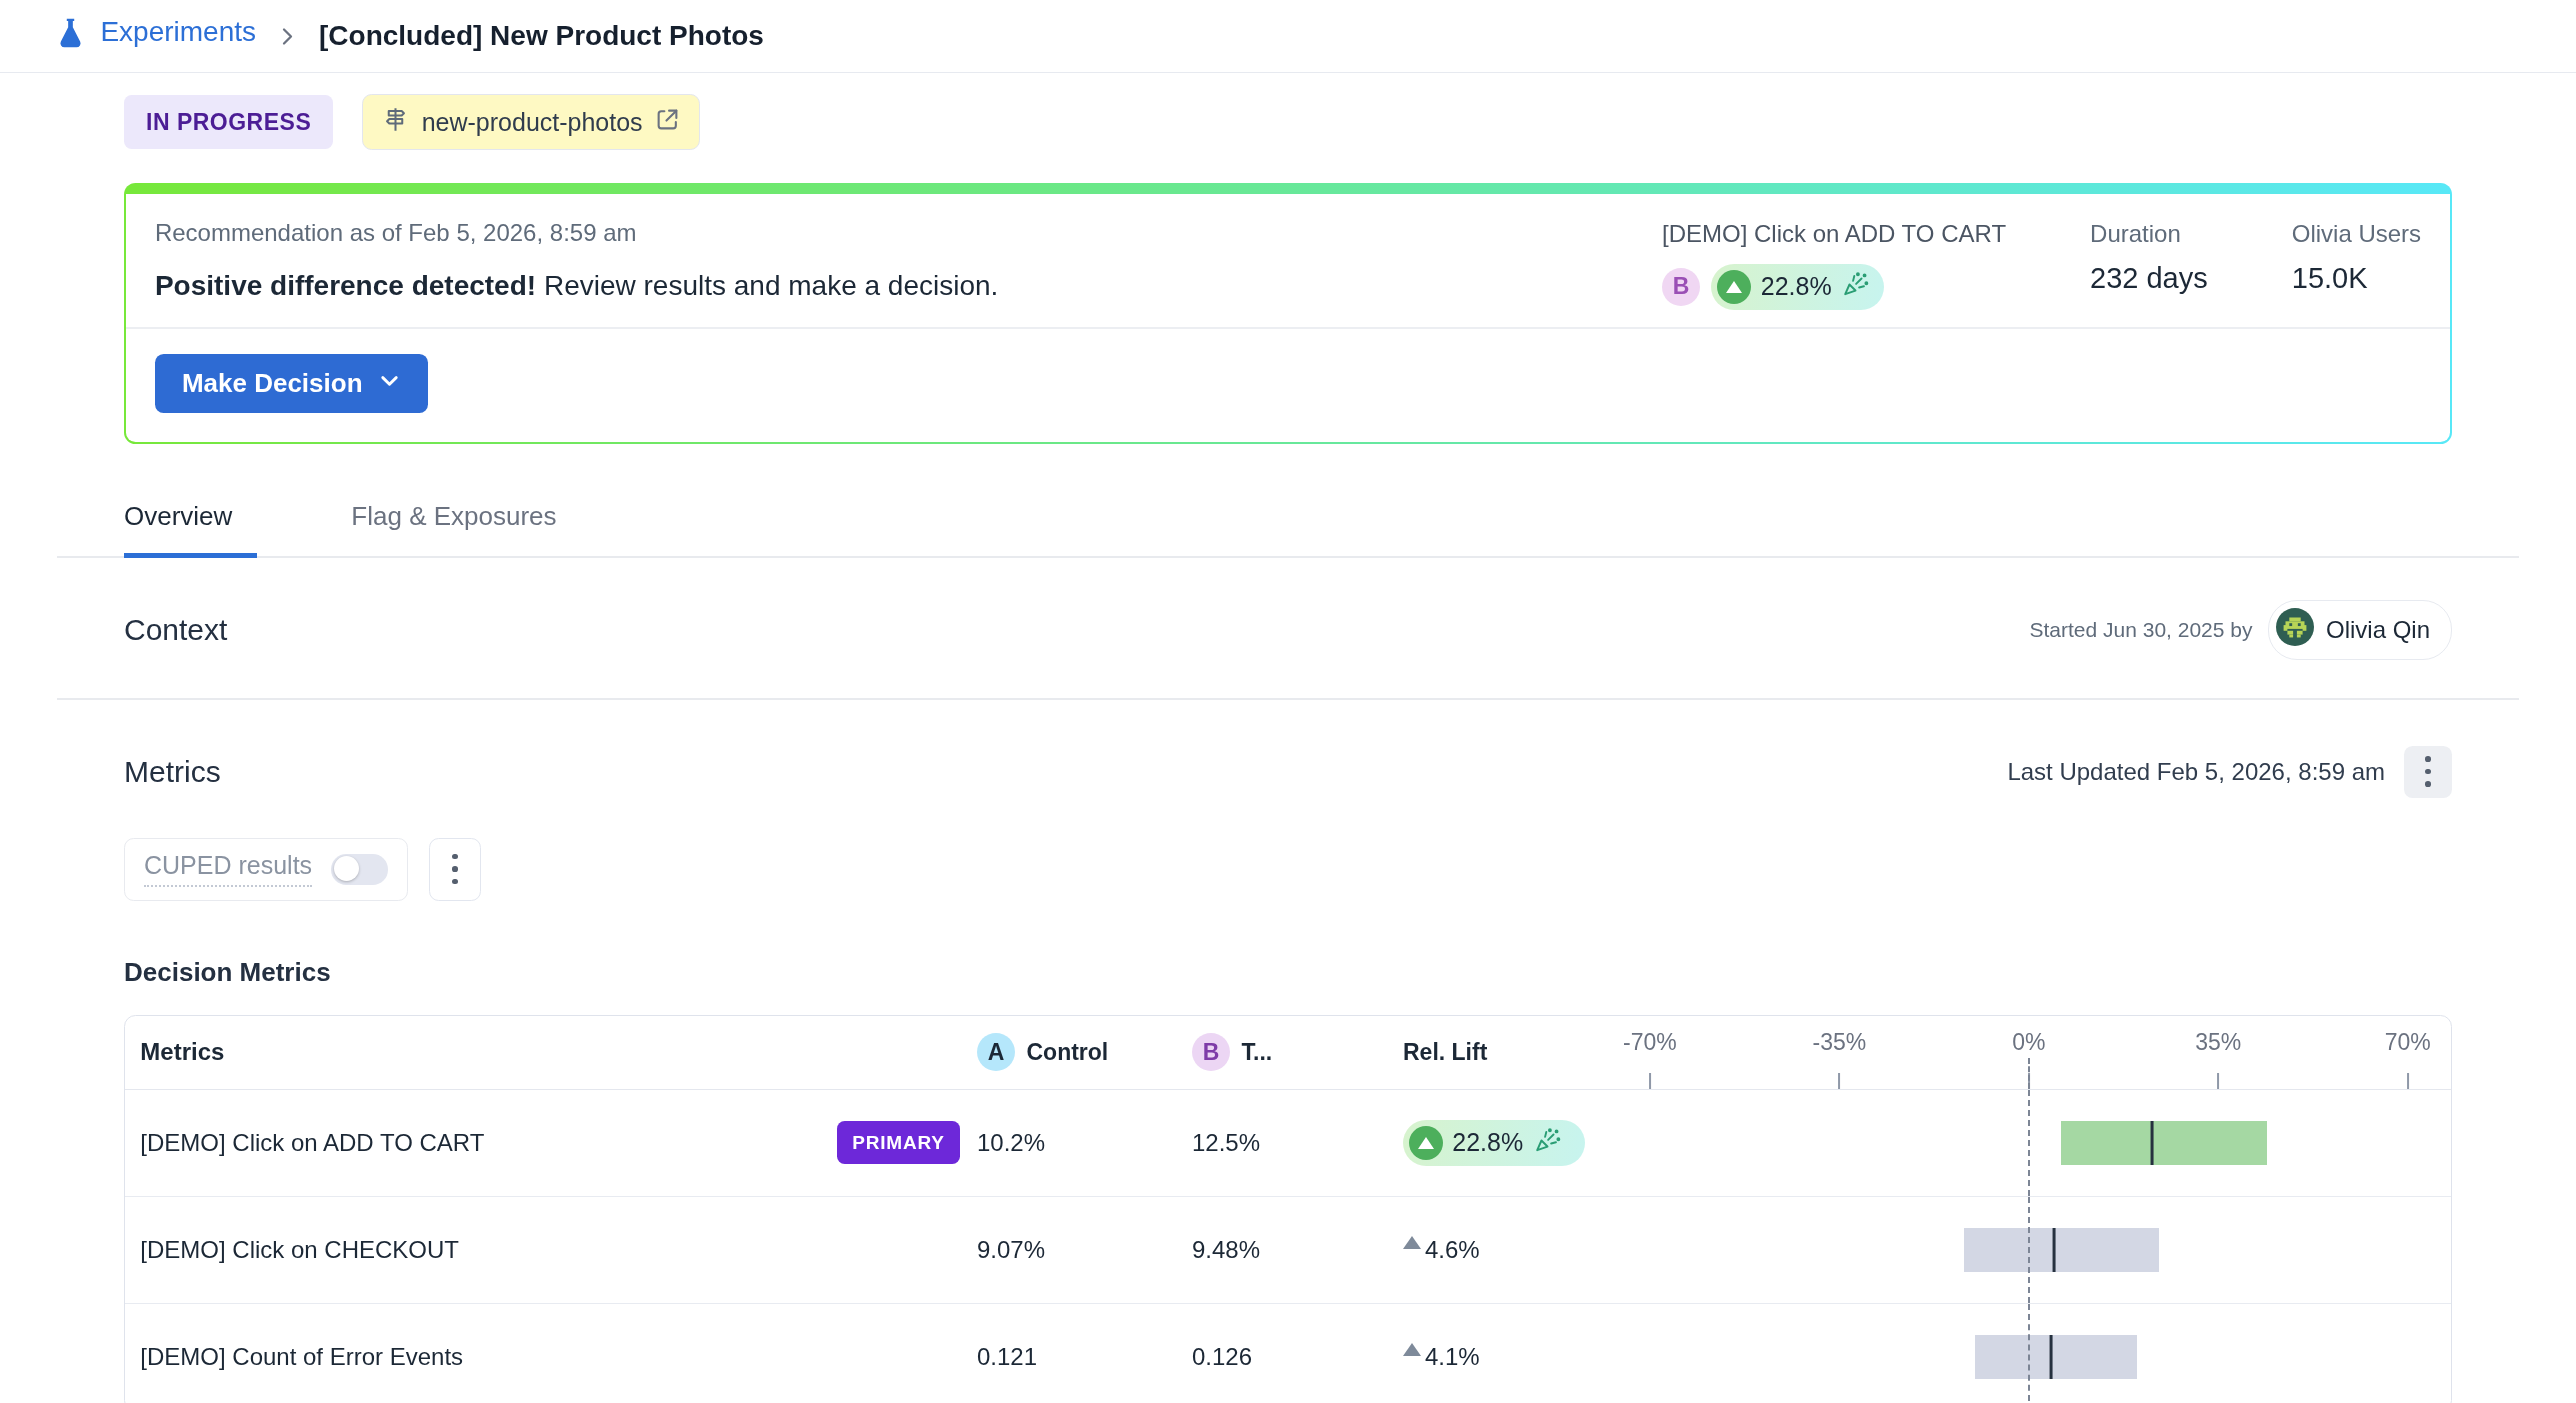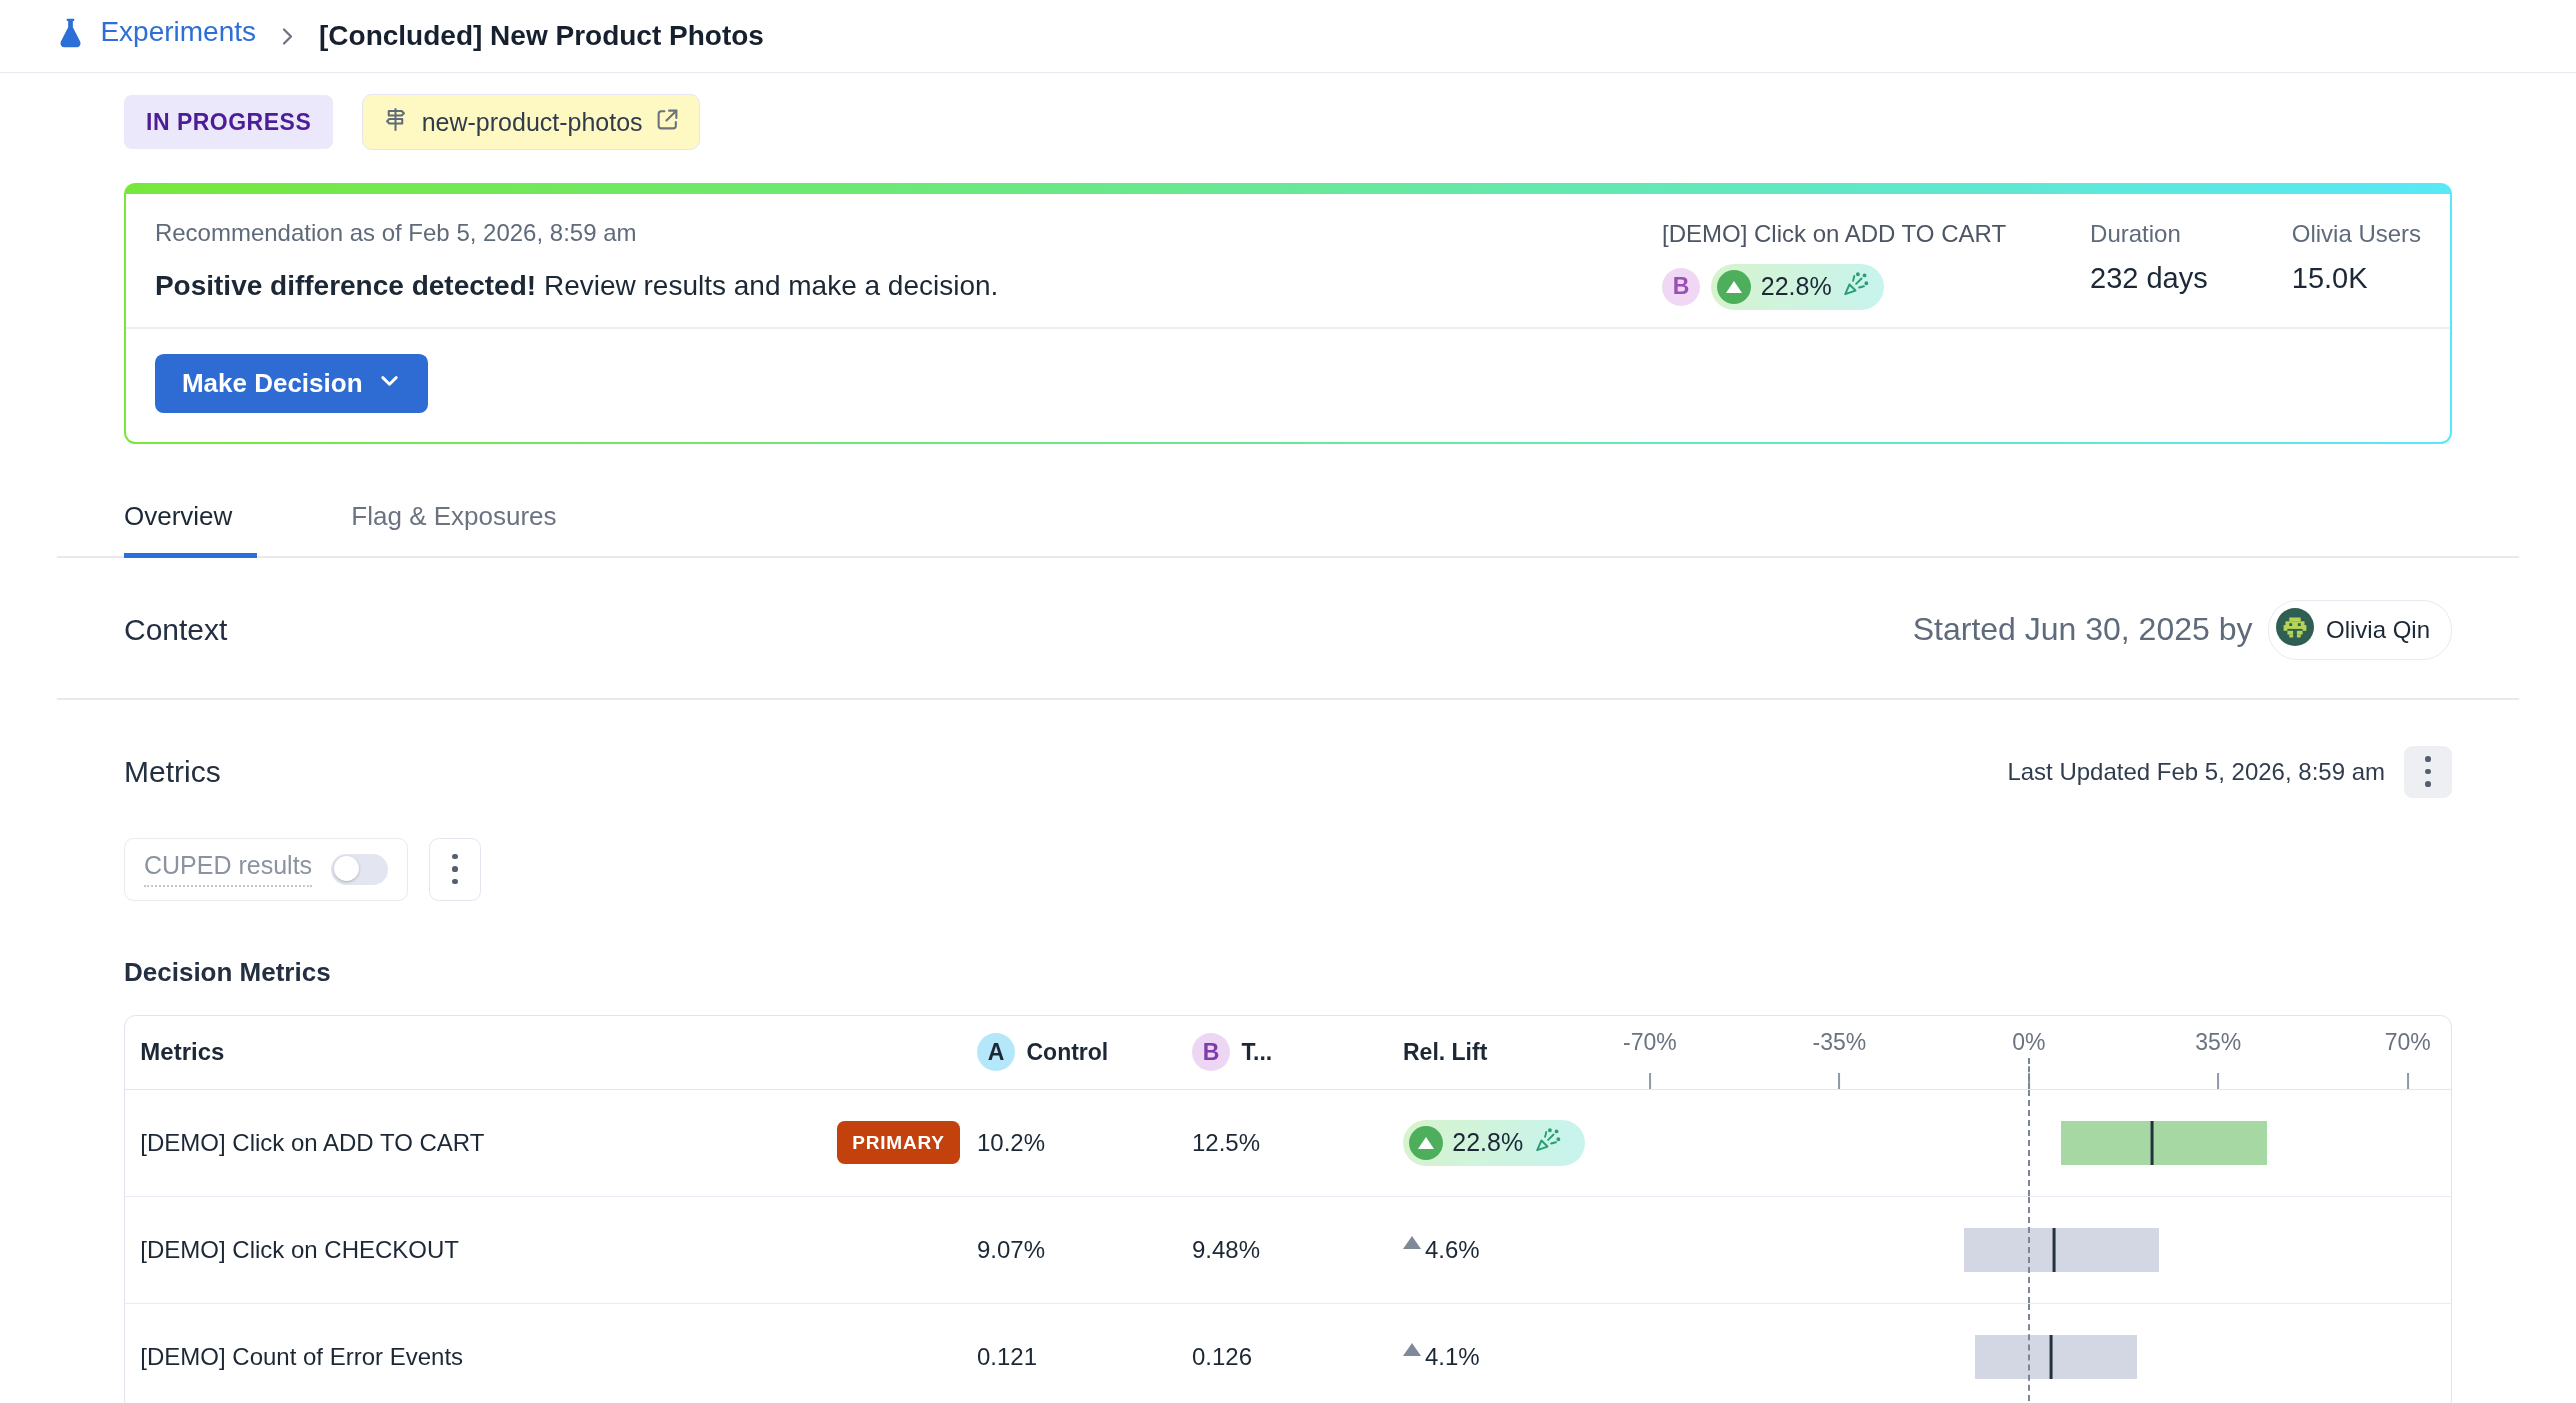--- a/index.html
+++ b/index.html
@@ -54,21 +54,21 @@
   .tabs { display:flex; gap:94px; margin:57px 67px 0; position:relative; }
   .tab { font-size:26px; color:#6b7280; padding:0 25px 21px 0; cursor:pointer; border-bottom:5.7px solid transparent; }
   .tab.active { color:#1c2836; border-bottom-color:#2c6fd6; }
   .tabs-rule { height:1.9px; background:#e8eaee; margin-top:-1.9px; }
 
   
   .section-row { display:flex; justify-content:space-between; align-items:center; margin:0 67px; }
   .section-title { font-size:30px; color:#243041; }
   .context-row { margin-top:42px; }
   .started-group { display:flex; align-items:center; gap:15.3px; }
-  .started-text { color:#5f6b7a; font-size:32px; }
+  .started-text { color:#5f6b7a; font-size:21px; }
   .owner-chip { display:flex; align-items:center; gap:11.5px; border:1.9px solid #e7eaf0;
     border-radius:29px; padding:6.7px 21px 6.7px 7.7px; font-size:24px; color:#1c2836; }
   .divider { height:1.9px; background:#e8eaee; margin-top:38px; }
 
   .metrics-row { margin-top:46px; }
   .meta-group { display:flex; align-items:center; gap:19px; }
   .meta-text { color:#313d4e; font-size:24px; }
   .kebab-btn { width:48px; height:52px; border-radius:8.6px; background:#edeff3; border:none;
     display:flex; flex-direction:column; align-items:center; justify-content:center; gap:6.7px; cursor:pointer; }
   .kebab-btn.bordered { background:#fff; border:1.9px solid #e2e6ef; width:52px; height:63px; border-radius:9.6px; }
@@ -91,21 +91,21 @@
   .t-body-row { height:107px; border-bottom:1.9px solid #e8ebf1; }
   .t-body-row:last-child { border-bottom:none; }
   .th { font-size:23px; font-weight:700; color:#1c2836; }
   .cell-name { padding-left:15.3px; font-size:24px; color:#1c2836; display:flex; align-items:center; justify-content:space-between; }
   .cell-val { font-size:24px; color:#1c2836; }
   .col-head { display:flex; align-items:center; gap:11.5px; }
   .letter-circle { width:38px; height:38px; border-radius:50%; display:flex; align-items:center;
     justify-content:center; font-size:23px; font-weight:700; }
   .letter-a { background:#b5e7fb; color:#1c2836; }
   .letter-b { background:#ecd6f4; color:#7e3ca8; }
-  .badge-primary { background:#c2410c; color:#fff; font-size:19px; font-weight:700; letter-spacing:0.8px;
+  .badge-primary { background:#6d28d9; color:#fff; font-size:19px; font-weight:700; letter-spacing:0.8px;
     border-radius:7.7px; padding:10.5px 15.3px; margin-right:17px; }
   .lift-plain { display:flex; gap:4px; }
   .tri-up-gray { width:0; height:0; border-left:9.6px solid transparent; border-right:9.6px solid transparent;
     border-bottom:13.4px solid #7e8a9a; }
   .lift-pill.small { height:46px; }
 
   
   .chart-cell { position:relative; height:100%; }
   .axis-label { position:absolute; top:13.4px; transform:translateX(-50%); font-size:23px; color:#6b7280; white-space:nowrap; }
   .axis-tick { position:absolute; bottom:0; width:1.9px; height:15.3px; background:#8f98a8; transform:translateX(-50%); }

